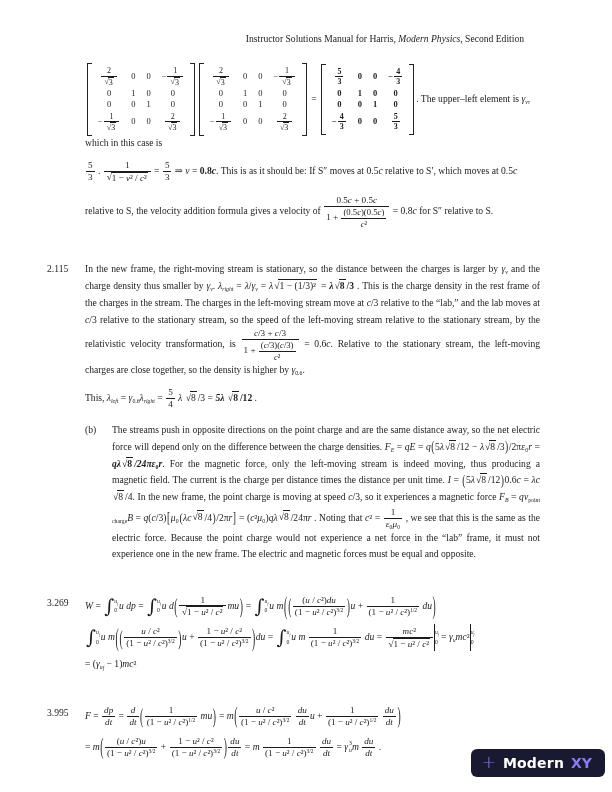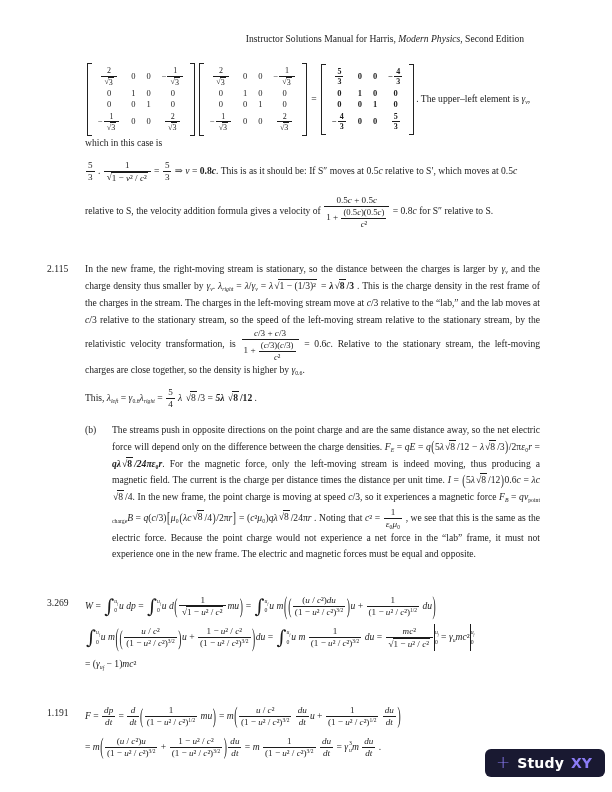--- a/index.html
+++ b/index.html
@@ -392,29 +392,29 @@
             <span class="lh"><span class="it">u</span><span class="ssb it">f</span></span>
             <span class="ll"><span>0</span></span>
           </span>
         </span></div>
     </div>
     <div class="block b-eq mt6">
       <div class="bnum"></div>
       <div class="bbody"><span>= (</span><span class="it">γ</span><span class="sb it">u</span><span class="ssb it">f</span><span> − 1)</span><span class="it">mc</span><span>²</span></div>
     </div>
     <div class="block b-eq mt16">
-      <div class="bnum">1.191</div>
+      <div class="bnum">3.995</div>
       <div class="bbody"><span class="it">F</span><span> = </span><span class="fr"><span class="fn"><span class="it">dp</span></span><span class="fd"><span class="it">dt</span></span></span><span> = </span><span class="fr"><span class="fn"><span class="it">d</span></span><span class="fd"><span class="it">dt</span></span></span><span class="par" style="transform: scaleY(2.2);">(</span><span class="fr"><span class="fn"><span>1</span></span><span class="fd"><span>(1 − </span><span class="it">u</span><span>² / </span><span class="it">c</span><span>²)</span><span class="sp">1/2</span></span></span><span> </span><span class="it">mu</span><span class="par" style="transform: scaleY(2.2);">)</span><span> =  </span><span class="it">m</span><span class="par" style="transform: scaleY(2.4);">(</span><span class="fr"><span class="fn"><span class="it">u</span><span> / </span><span class="it">c</span><span>²</span></span><span class="fd"><span>(1 − </span><span class="it">u</span><span>² / </span><span class="it">c</span><span>²)</span><span class="sp">3/2</span></span></span><span> </span><span class="fr"><span class="fn"><span class="it">du</span></span><span class="fd"><span class="it">dt</span></span></span><span class="it">u</span><span> + </span><span class="fr"><span class="fn"><span>1</span></span><span class="fd"><span>(1 − </span><span class="it">u</span><span>² / </span><span class="it">c</span><span>²)</span><span class="sp">1/2</span></span></span><span> </span><span class="fr"><span class="fn"><span class="it">du</span></span><span class="fd"><span class="it">dt</span></span></span><span class="par" style="transform: scaleY(2.4);">)</span></div>
     </div>
     <div class="block b-eq mt8">
       <div class="bnum"></div>
       <div class="bbody"><span>=  </span><span class="it">m</span><span class="par" style="transform: scaleY(2.4);">(</span><span class="fr"><span class="fn"><span>(</span><span class="it">u</span><span> / </span><span class="it">c</span><span>²)</span><span class="it">u</span></span><span class="fd"><span>(1 − </span><span class="it">u</span><span>² / </span><span class="it">c</span><span>²)</span><span class="sp">3/2</span></span></span><span> + </span><span class="fr"><span class="fn"><span>1 − </span><span class="it">u</span><span>² / </span><span class="it">c</span><span>²</span></span><span class="fd"><span>(1 − </span><span class="it">u</span><span>² / </span><span class="it">c</span><span>²)</span><span class="sp">3/2</span></span></span><span class="par" style="transform: scaleY(2.4);">)</span><span class="fr"><span class="fn"><span class="it">du</span></span><span class="fd"><span class="it">dt</span></span></span><span> = </span><span class="it">m</span><span> </span><span class="fr"><span class="fn"><span>1</span></span><span class="fd"><span>(1 − </span><span class="it">u</span><span>² / </span><span class="it">c</span><span>²)</span><span class="sp">3/2</span></span></span><span> </span><span class="fr"><span class="fn"><span class="it">du</span></span><span class="fd"><span class="it">dt</span></span></span><span> = </span><span class="it">γ</span><span class="ss">
           <span class="sshi"><span>3</span></span>
           <span class="sslo"><span class="it">u</span></span>
         </span><span class="it">m</span><span> </span><span class="fr"><span class="fn"><span class="it">du</span></span><span class="fd"><span class="it">dt</span></span></span><span> .</span></div>
     </div>
   </div>
 
 <div class="badge" style="background: rgb(25, 25, 49);">
   <span class="plus" style="color: rgb(139, 124, 246);">+</span>
-  <span class="study">Study</span>
+  <span class="study">Modern</span>
   <span class="xy" style="color: rgb(139, 124, 246);">XY</span>
 </div>
 
 </body></html>

